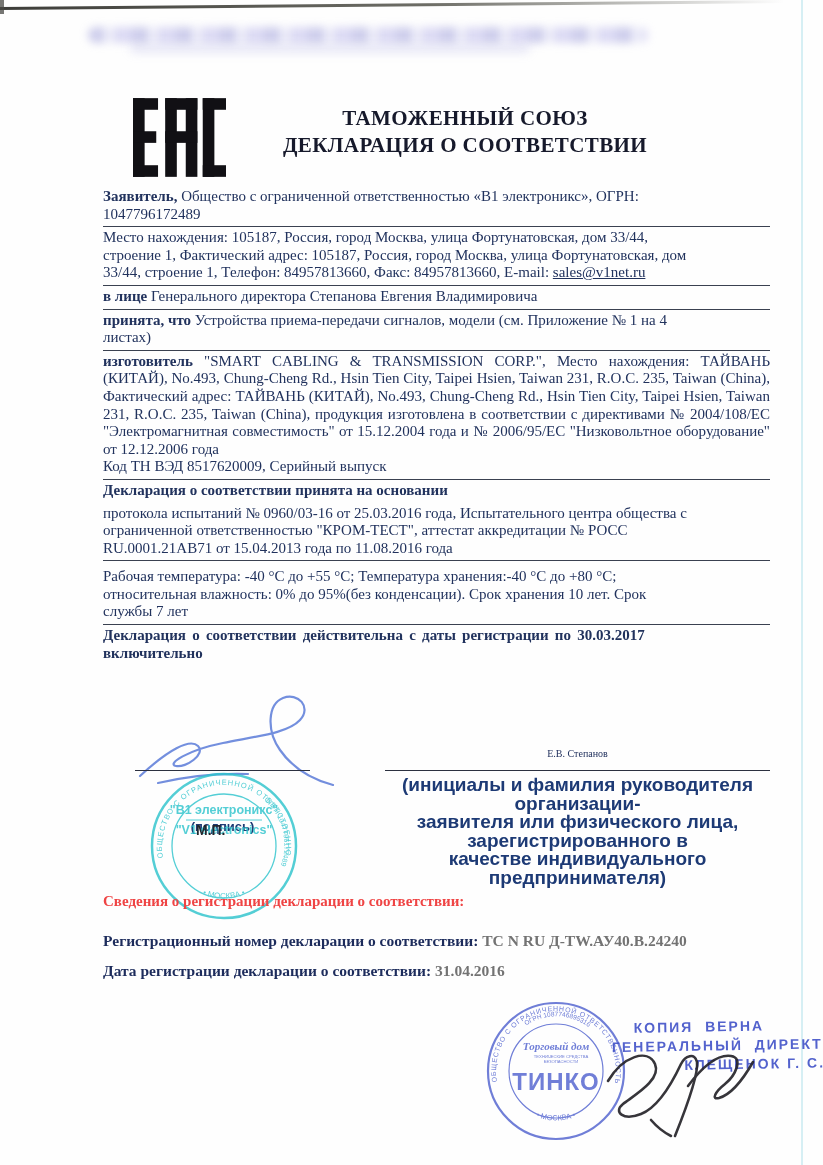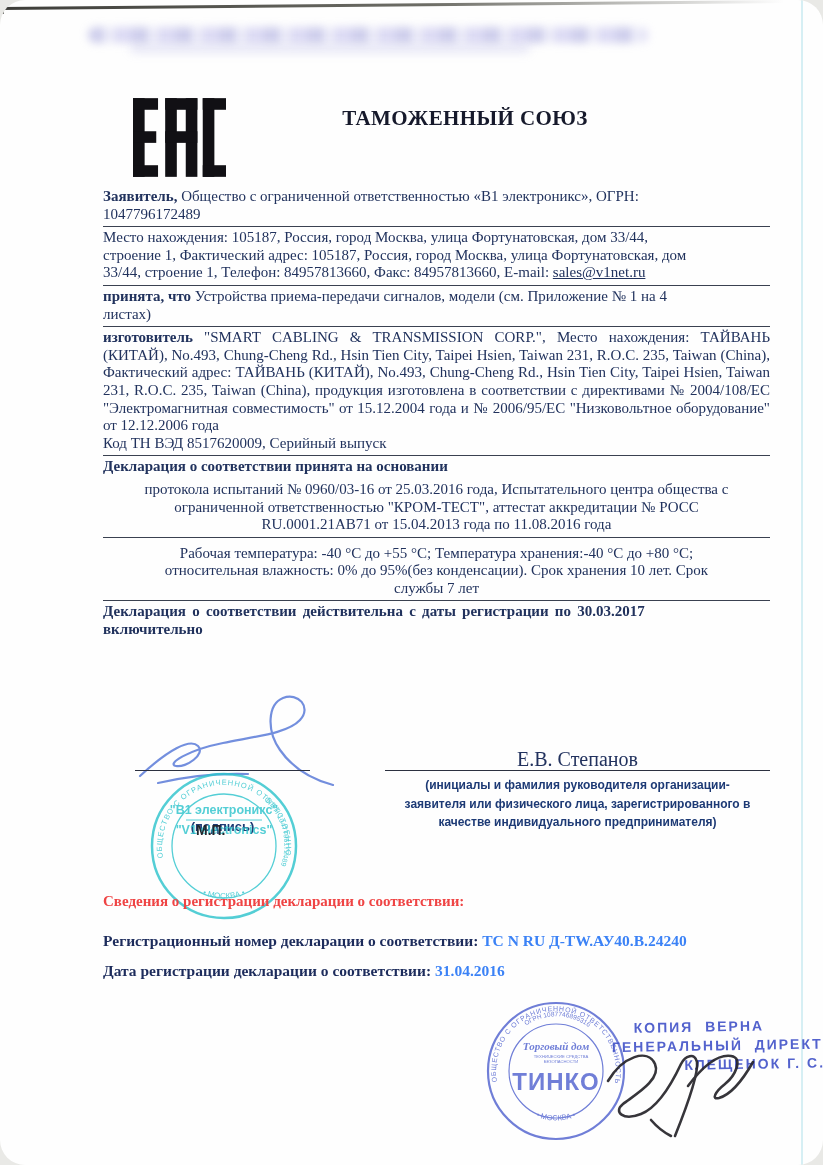--- a/index.html
+++ b/index.html
@@ -1,17 +1,17 @@
 <!DOCTYPE html>
 <html lang="ru"><head>
 <meta charset="utf-8">
 <style>
   html,body{margin:0;padding:0;background:#e9e9e6;}
   .page{position:relative;width:823px;height:1165px;background:#fefefe;overflow:hidden;
-        font-family:"Liberation Serif",serif;color:#21325d;border-radius:25px;}
+        font-family:"Liberation Serif",serif;color:#21325d;}
   
   .top-edge-line{position:absolute;left:-6px;top:7px;width:790px;height:3px;
         background:linear-gradient(to right,#3c3c38,#6d6d66 55%,rgba(140,140,130,0));
         transform:rotate(-0.5deg);transform-origin:left center;}
   .corner-mark{position:absolute;left:0;top:0;width:4px;height:14px;background:#4a4a46;opacity:.75;}
   .smudge1{position:absolute;left:88px;top:27px;width:560px;height:16px;border-radius:8px;
         background:repeating-linear-gradient(90deg,rgba(135,135,210,.40) 0 16px,rgba(175,175,232,.20) 16px 26px,rgba(155,150,225,.34) 26px 44px);
         filter:blur(4px);}
   .smudge2{position:absolute;left:130px;top:44px;width:400px;height:9px;border-radius:5px;
         background:rgba(150,150,220,.22);filter:blur(5px);}
@@ -22,42 +22,42 @@
   .title{position:absolute;left:230px;top:105px;width:470px;text-align:center;
         font-weight:bold;font-size:21px;line-height:27px;color:#16192b;letter-spacing:.4px;}
 
   
   .doc-body{position:absolute;left:103px;top:186px;width:667px;font-size:15px;line-height:17.6px;}
   .doc-body p{margin:0;}
   .row{border-bottom:1px solid #3a4150;padding:2px 0 3px;}
   .row.last{border-bottom:none;}
   .pre{white-space:pre-line;}
   .just{text-align:justify;}
-  .para-gap{margin-top:5px !important;text-align:center;}
+  .para-gap{margin-top:5px !important;}
   .email{text-decoration:underline;}
   .validity{font-weight:bold;word-spacing:2.5px;}
 
   
   .sig-svg{position:absolute;left:128px;top:688px;}
   .sig-line-left{position:absolute;left:135px;top:770px;width:175px;border-top:1.5px solid #2c3140;}
   .sig-caption{position:absolute;left:135px;top:775px;width:175px;text-align:center;
         font-family:"Liberation Sans",sans-serif;font-weight:bold;font-size:13px;color:#1e3a74;margin-top:44px;}
   .mp{position:absolute;left:196px;top:822px;font-family:"Liberation Sans",sans-serif;
         font-weight:bold;font-size:14px;color:#23262e;}
   .stamp-v1{position:absolute;left:148px;top:770px;opacity:.82;}
-  .head-name{position:absolute;left:385px;top:748px;width:385px;text-align:center;font-size:20px;color:#22325e;}
+  .head-name{position:absolute;left:385px;top:748px;width:385px;text-align:center;font-size:10px;color:#22325e;}
   .sig-line-right{position:absolute;left:385px;top:770px;width:385px;border-top:1.5px solid #2c3140;}
   .head-caption{position:absolute;left:390px;top:776px;width:375px;text-align:center;white-space:pre-line;
-        font-family:"Liberation Sans",sans-serif;font-weight:bold;font-size:12px;line-height:18.5px;color:#1d3a75;}
+        font-family:"Liberation Sans",sans-serif;font-weight:bold;font-size:19px;line-height:18.5px;color:#1d3a75;}
 
   
   .registration{position:absolute;left:103px;top:893px;width:667px;font-weight:bold;}
   .reg-heading{font-size:15px;margin:0 0 22px 0;color:#ef4444;}
   .reg-line{font-size:15.5px;margin:0 0 12px 0;color:#1d2c5c;}
-  .reg-value{color:#3b82f6;margin-top:24px;}
+  .reg-value{color:#737373;margin-top:24px;}
 
   
   .stamp-tinko{position:absolute;left:483px;top:998px;opacity:.82;}
   .copy-stamp{position:absolute;left:556px;top:1018px;width:250px;transform:rotate(-1deg);
         font-family:"Liberation Sans",sans-serif;font-weight:bold;font-size:14px;color:#4152c8;
         letter-spacing:2px;line-height:19px;opacity:.9;}
   .copy-l1{margin-left:78px;white-space:pre;}
   .copy-l2{margin-left:56px;white-space:pre;}
   .copy-l3{margin-left:128px;white-space:pre;}
   .dark-sig{position:absolute;left:593px;top:1026px;}
@@ -83,31 +83,35 @@
         <rect x="59" y="0" width="13" height="88"></rect>
       <rect x="36" y="0" width="36" height="13"></rect>
         <rect x="36" y="37" width="36" height="13"></rect>
       <rect x="78" y="0" width="13" height="88"></rect>
         <rect x="78" y="0" width="26" height="13"></rect>
       <rect x="78" y="75" width="26" height="13"></rect>
     </g>
   </svg>
   <div class="title">
     <div>ТАМОЖЕННЫЙ СОЮЗ</div>
+    <div>ДЕКЛАРАЦИЯ О СООТВЕТСТВИИ</div>
   </div>
 
   <main class="doc-body">
     <section class="row">
       <p class="pre"><b>Заявитель,</b> <span>Общество с ограниченной ответственностью «В1 электроникс», ОГРН:
 1047796172489</span></p>
     </section>
     <section class="row">
       <p class="pre"><span>Место нахождения: 105187, Россия, город Москва, улица Фортунатовская, дом 33/44,
 строение 1, Фактический адрес: 105187, Россия, город Москва, улица Фортунатовская, дом
 33/44, строение 1, Телефон: 84957813660, Факс: 84957813660, E-mail: </span><span class="email">sales@v1net.ru</span></p>
+    </section>
+    <section class="row">
+      <p><b>в лице</b> <span>Генерального директора Степанова Евгения Владимировича</span></p>
     </section>
     <section class="row">
       <p class="pre"><b>принята, что</b> <span>Устройства приема-передачи сигналов, модели (см. Приложение № 1 на 4
 листах)</span></p>
     </section>
     <section class="row">
       <p class="just"><b>изготовитель</b> <span>"SMART CABLING &amp; TRANSMISSION CORP.", Место нахождения: ТАЙВАНЬ (КИТАЙ), No.493, Chung-Cheng Rd., Hsin Tien City, Taipei Hsien, Taiwan 231, R.O.C. 235, Taiwan (China), Фактический адрес: ТАЙВАНЬ (КИТАЙ), No.493, Chung-Cheng Rd., Hsin Tien City, Taipei Hsien, Taiwan 231,  R.O.C. 235, Taiwan (China), продукция изготовлена в соответствии с директивами №  2004/108/ЕС "Электромагнитная совместимость" от 15.12.2004 года и № 2006/95/ЕС "Низковольтное оборудование" от 12.12.2006 года</span></p>
       <p>Код ТН ВЭД 8517620009, Серийный выпуск</p>
     </section>
     <section class="row">

